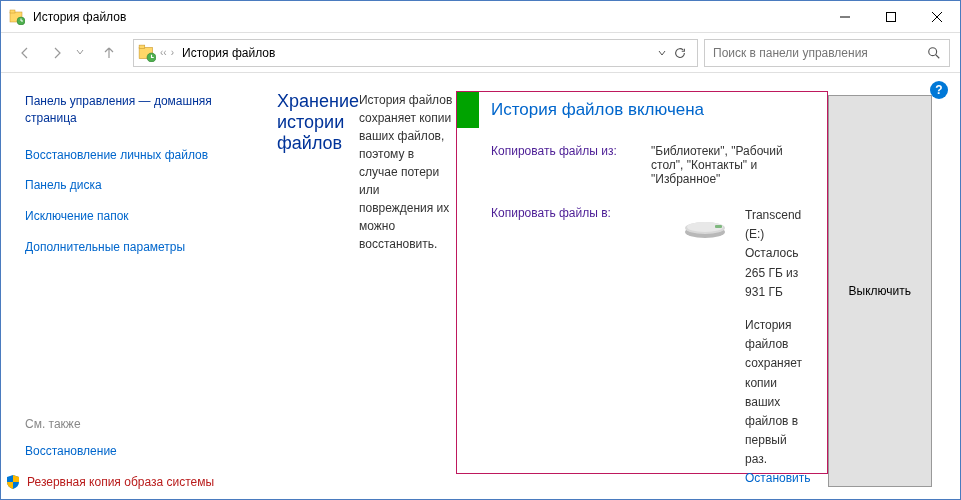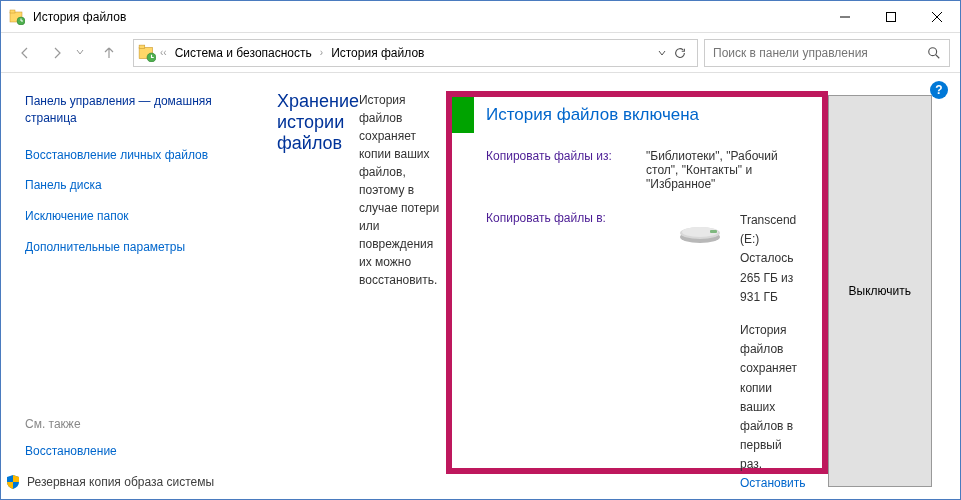--- a/index.html
+++ b/index.html
@@ -30,29 +30,29 @@
     
     .content { display: flex; height: calc(500px - 72px); position: relative; }
     .help-icon { position: absolute; top: 8px; right: 12px; width: 18px; height: 18px; border-radius: 50%; background: #0078d7; color: #fff; display: flex; align-items: center; justify-content: center; font-size: 12px; font-weight: bold; cursor: pointer; }
     
     
     .sidebar { width: 258px; padding: 20px 10px 10px 24px; display: flex; flex-direction: column; }
     .sidebar-heading { font-size: 12px; color: #003399; margin-bottom: 20px; line-height: 1.4; }
     .sidebar-link { color: #0066cc; cursor: pointer; margin-bottom: 14px; line-height: 1.4; }
     .sidebar-spacer { flex: 1; }
     .sidebar-seealso { color: #888; font-size: 12px; margin-bottom: 12px; }
-    .sidebar-bottom { display: flex; align-items: flex-start; gap: 6px; color: #404040; cursor: pointer; line-height: 1.4; text-align: right; }
+    .sidebar-bottom { display: flex; align-items: flex-start; gap: 6px; color: #b91c1c; cursor: pointer; line-height: 1.4; text-align: right; }
     .shield-icon { width: 16px; height: 16px; flex-shrink: 0; margin-left: -20px; }
     
     
     .main { flex: 1; padding: 18px 28px 14px 18px; display: flex; flex-direction: row; }
     .main-heading { color: #003399; font-size: 18px; font-weight: normal; margin-bottom: 14px; }
     .main-desc { font-size: 12px; color: #333; line-height: 1.5; margin-bottom: 14px; }
     
-    .status-box { border: 6px solid #be185d; margin-bottom: 13px; }
+    .status-box { border: 1px solid #be185d; margin-bottom: 13px; }
     .status-header { display: flex; align-items: stretch; }
     .status-bar { width: 22px; background: #00a300; }
     .status-title { flex: 1; padding: 8px 12px; color: #0066cc; font-size: 17px; }
     .status-body { padding: 16px 16px 20px 34px; }
     .status-row { display: flex; margin-bottom: 20px; }
     .status-row:last-child { margin-bottom: 0; gap: 32px; }
     .status-label { width: 160px; color: #4c1d95; }
     .status-value { flex: 1; color: #333; }
     .dest-row { display: flex; gap: 18px; align-items: flex-start; }
     .drive-icon { width: 44px; height: 30px; margin-top: 4px; }
@@ -118,21 +118,20 @@
       </svg>
   </div>
   <div class="breadcrumb-box">
     <svg class="breadcrumb-icon" viewBox="0 0 16 16">
       <rect x="1" y="3" width="12" height="10" fill="#ffd768" stroke="#c7952b" stroke-width="0.5"></rect>
       <rect x="1" y="1" width="5" height="3" fill="#ffd768" stroke="#c7952b" stroke-width="0.5"></rect>
       <circle cx="12" cy="12" r="4" fill="#4fb04f" stroke="#2d7a2d" stroke-width="0.5"></circle>
       <path d="M12 9.5 v2.5 h2" stroke="#fff" stroke-width="1" fill="none"></path>
     </svg>
     <span class="breadcrumb-sep">‹‹</span>
-    <span class="breadcrumb-item">Система и безопасность</span>
     <span class="breadcrumb-sep">›</span>
     <span class="breadcrumb-item">История файлов</span>
     <span class="breadcrumb-spacer"></span>
     <div class="breadcrumb-controls">
       <svg width="10" height="10" viewBox="0 0 10 10">
           <path d="M2 3 L5 7 L8 3" fill="none" stroke="currentColor" stroke-width="1"></path>
         </svg>
       <svg width="14" height="14" viewBox="0 0 16 16">
           <path d="M13 8 A5 5 0 1 1 11.5 4.5 M13 3 L13 6 L10 6" fill="none" stroke="currentColor" stroke-width="1.3"></path>
         </svg>

